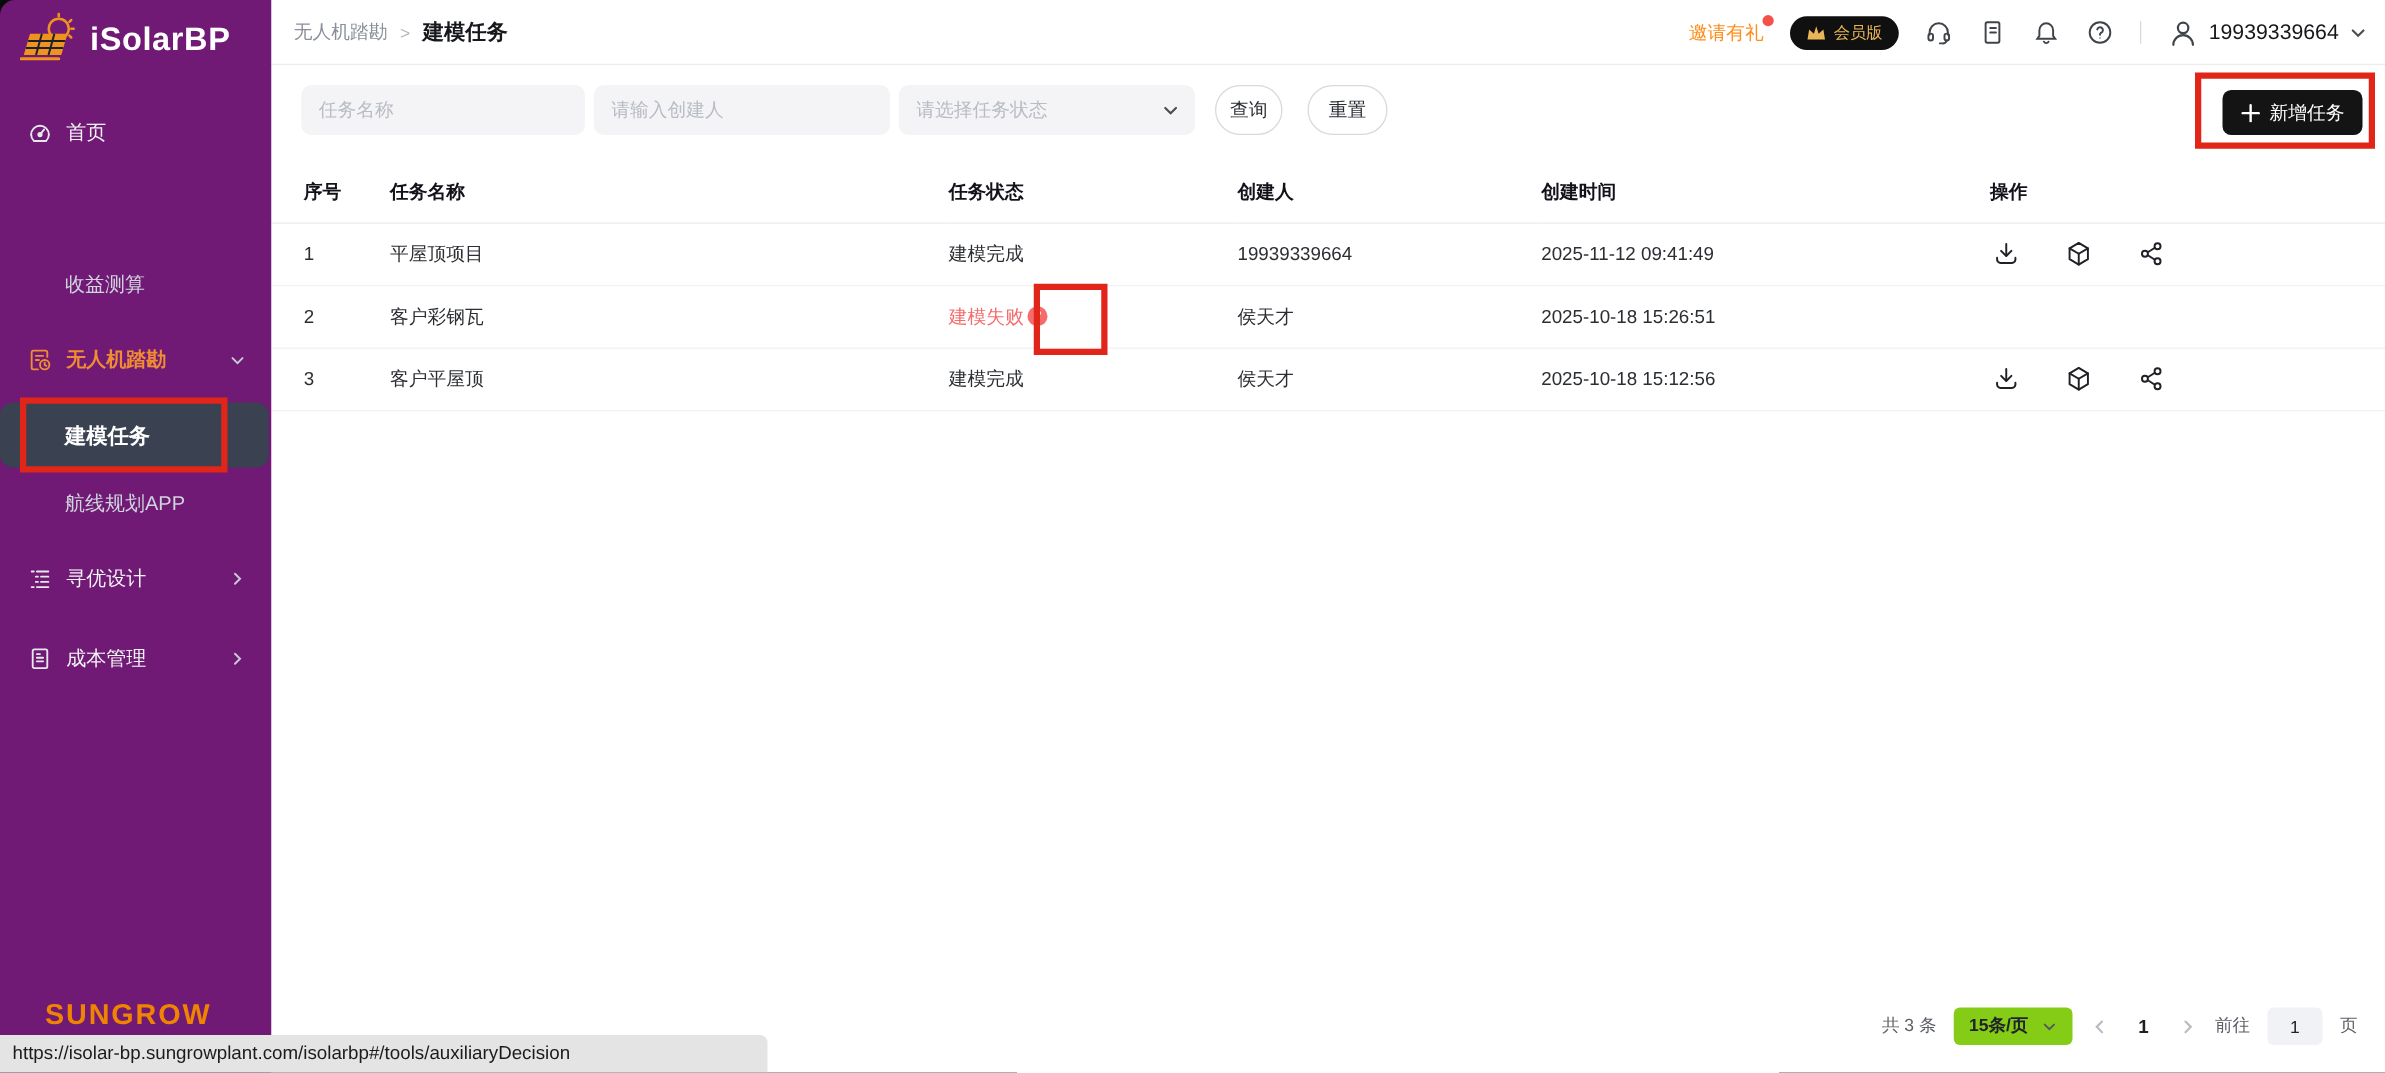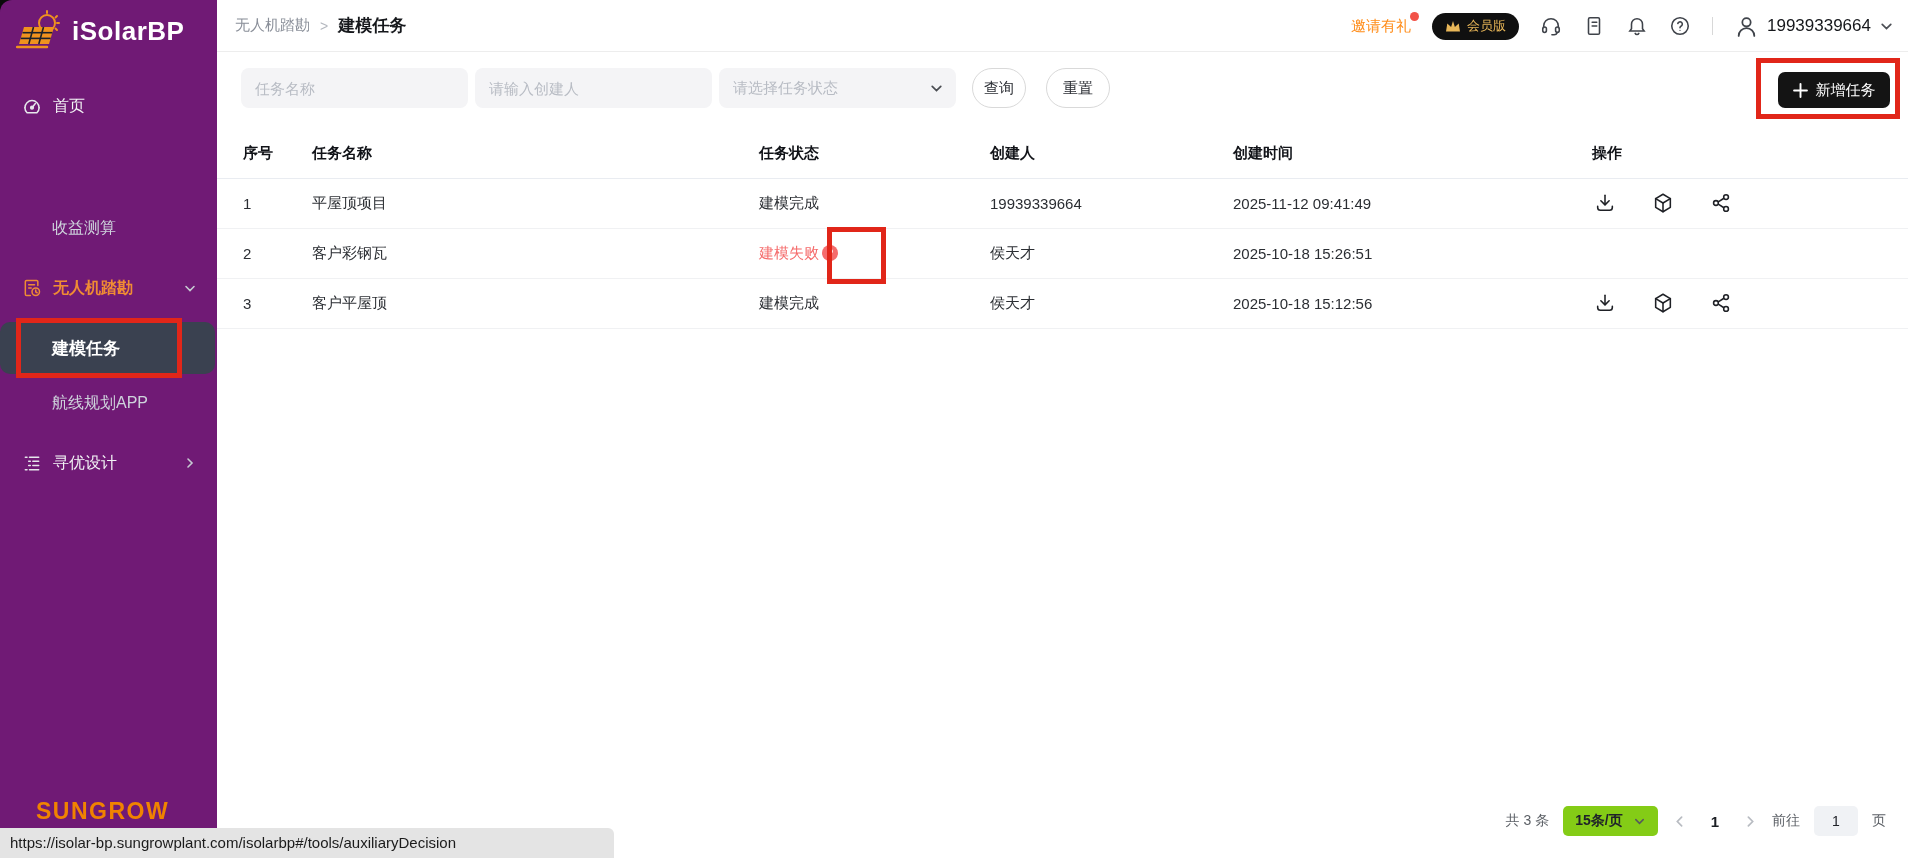--- a/index.html
+++ b/index.html
@@ -190,20 +190,36 @@
         </svg>
       </span>
       <span class="nv-label">寻优设计</span>
       <span class="nv-chev">
         <svg viewBox="0 0 14 14" fill="none" stroke="#c6cad2" stroke-width="1.6" stroke-linecap="round">
             <path d="M5 3l4 4-4 4"></path>
           </svg>
       </span>
     </div>
 
+    <div class="nav-item plain" style="top:507px">
+      <span class="nv-icon">
+        <svg viewBox="0 0 24 24" fill="none" stroke="#e6e8ec" stroke-width="1.8" stroke-linecap="round">
+          <rect x="5" y="3" width="14" height="18" rx="1.5"></rect>
+          <line x1="9" y1="7.5" x2="12" y2="7.5"></line>
+            <line x1="9" y1="11" x2="15" y2="11"></line>
+            <line x1="9" y1="14.5" x2="15" y2="14.5"></line>
+        </svg>
+      </span>
+      <span class="nv-label">成本管理</span>
+      <span class="nv-chev">
+        <svg viewBox="0 0 14 14" fill="none" stroke="#c6cad2" stroke-width="1.6" stroke-linecap="round">
+            <path d="M5 3l4 4-4 4"></path>
+          </svg>
+      </span>
+    </div>
 
     <div class="sidebar-footer">SUNGROW</div>
   </aside>
 
   <div class="main">
 
     <div class="topbar">
       <div class="breadcrumb">
         <span class="crumb">无人机踏勘</span>
         <span class="crumb-sep">&gt;</span>

